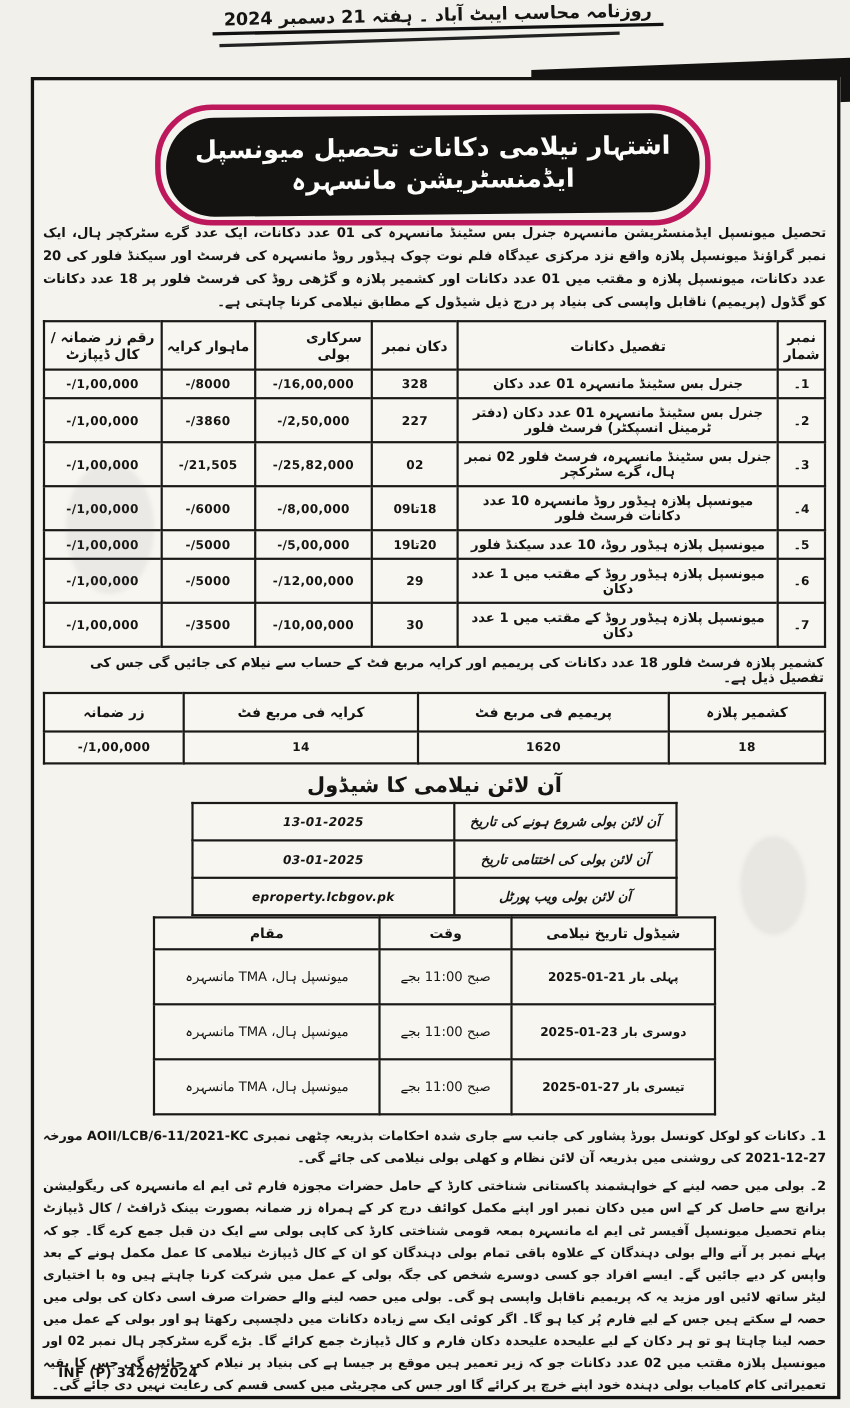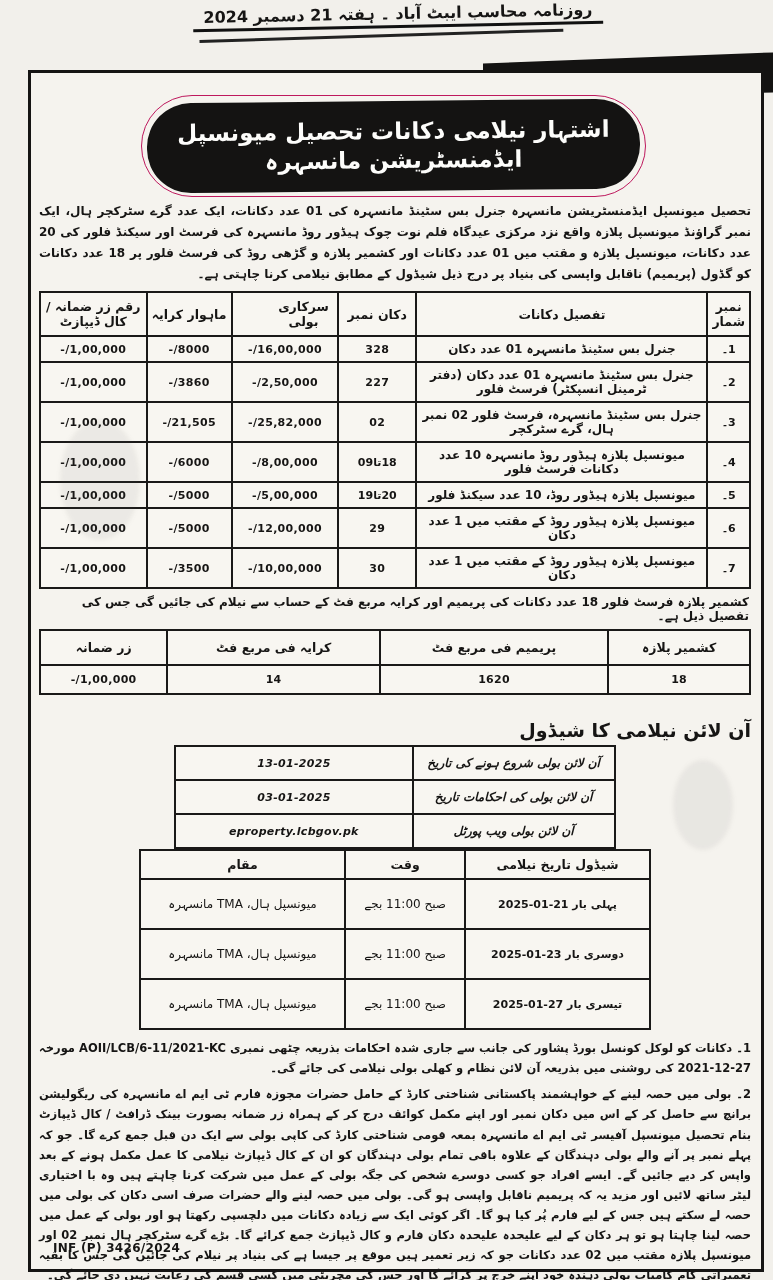--- a/index.html
+++ b/index.html
@@ -24,21 +24,21 @@
   .bar-left  { top:80px; left:34px; width:285px; height:27px; transform:skewY(-1.2deg); }
   .bar-right { top:58px; right:0px; width:290px; height:40px; transform:skewY(-2.2deg); }
   
   .frame {
     position:absolute; left:28px; top:70px; width:736px; height:1202px;
     border:3px solid #151413; background:#f5f3ee;
   }
   
   .title-pill {
     position:absolute; top:22px; right:115px; width:505px;
-    border:1px solid #be185d; border-radius:52px; padding:5px; background:#f5f3ee;
+    border:5px solid #be185d; border-radius:52px; padding:5px; background:#f5f3ee;
     z-index:3;
   }
   .title-pill .inner {
     background:#141312; border-radius:44px; color:#fdfdfb;
     text-align:center; font-size:23px; font-weight:bold;
     padding:16px 18px; line-height:1.25; transform:rotate(-0.6deg);
   }
   .content { position:absolute; top:128px; right:10px; left:8px; bottom:4px; }
   .para { font-size:12px; line-height:1.75; text-align:justify; font-weight:700; }
   .intro { margin-bottom:6px; }
@@ -50,21 +50,21 @@
   td.desc { text-align:center; font-weight:600; }
   .shops-table th:nth-child(1){width:6%;}
   .shops-table th:nth-child(2){width:41%;}
   .shops-table th:nth-child(3){width:11%;}
   .shops-table th:nth-child(4){width:15%;padding-left:40px;}
   .shops-table th:nth-child(5){width:12%;}
   .shops-table th:nth-child(6){width:15%;}
   .between-note { font-size:12px; font-weight:600; margin:6px 2px; text-align:right; }
   .kashmir-table th{padding:9px 3px;}
   .kashmir-table td{padding:7px 3px;}
-  .section-heading { text-align:right; font-size:19px; font-weight:bold; margin:24px 0 4px 0; }
+  .section-heading { text-align:center; font-size:19px; font-weight:bold; margin:8px 0 4px 0; }
   .online-table { width:62%; margin:0 auto; }
   .online-table td { padding:9px 6px;font-style:italic; }
   .online-table td.lbl { font-weight:bold; width:46%; }
   .eauction { margin:8px 2px 4px 2px; }
   .open-table { width:72%; margin:0 auto; }
   .open-table td { padding:17px 4px; }
   .notes { margin-top:8px; }
   .note-item { font-size:11.5px; line-height:1.75; text-align:justify; font-weight:600; margin-bottom:6px; }
   .inf-ref {
     position:absolute; bottom:10px; left:14px; direction:ltr;
@@ -190,21 +190,21 @@
 
       <h2 class="section-heading">آن لائن نیلامی کا شیڈول</h2>
 
       <table class="online-table">
         <tbody>
           <tr>
             <td class="lbl">آن لائن بولی شروع ہونے کی تاریخ</td>
             <td class="num">13-01-2025</td>
           </tr>
           <tr>
-            <td class="lbl">آن لائن بولی کی احکامات تاریخ</td>
+            <td class="lbl">آن لائن بولی کی اختتامی تاریخ</td>
             <td class="num">03-01-2025</td>
           </tr>
           <tr>
             <td class="lbl">آن لائن بولی ویب پورٹل</td>
             <td class="num">eproperty.lcbgov.pk</td>
           </tr>
         </tbody>
       </table>
 
 

